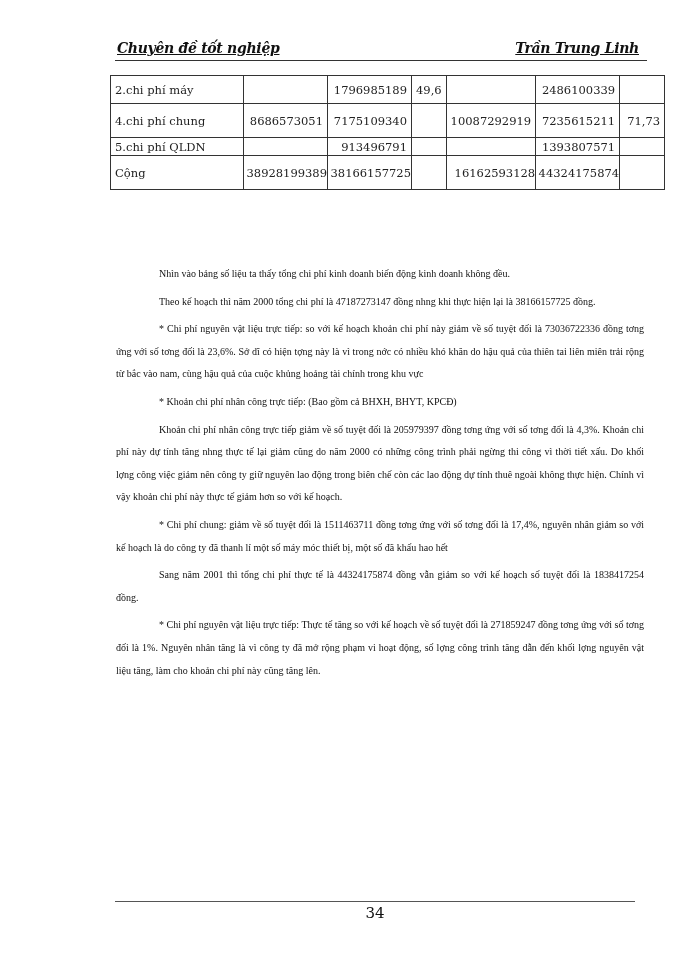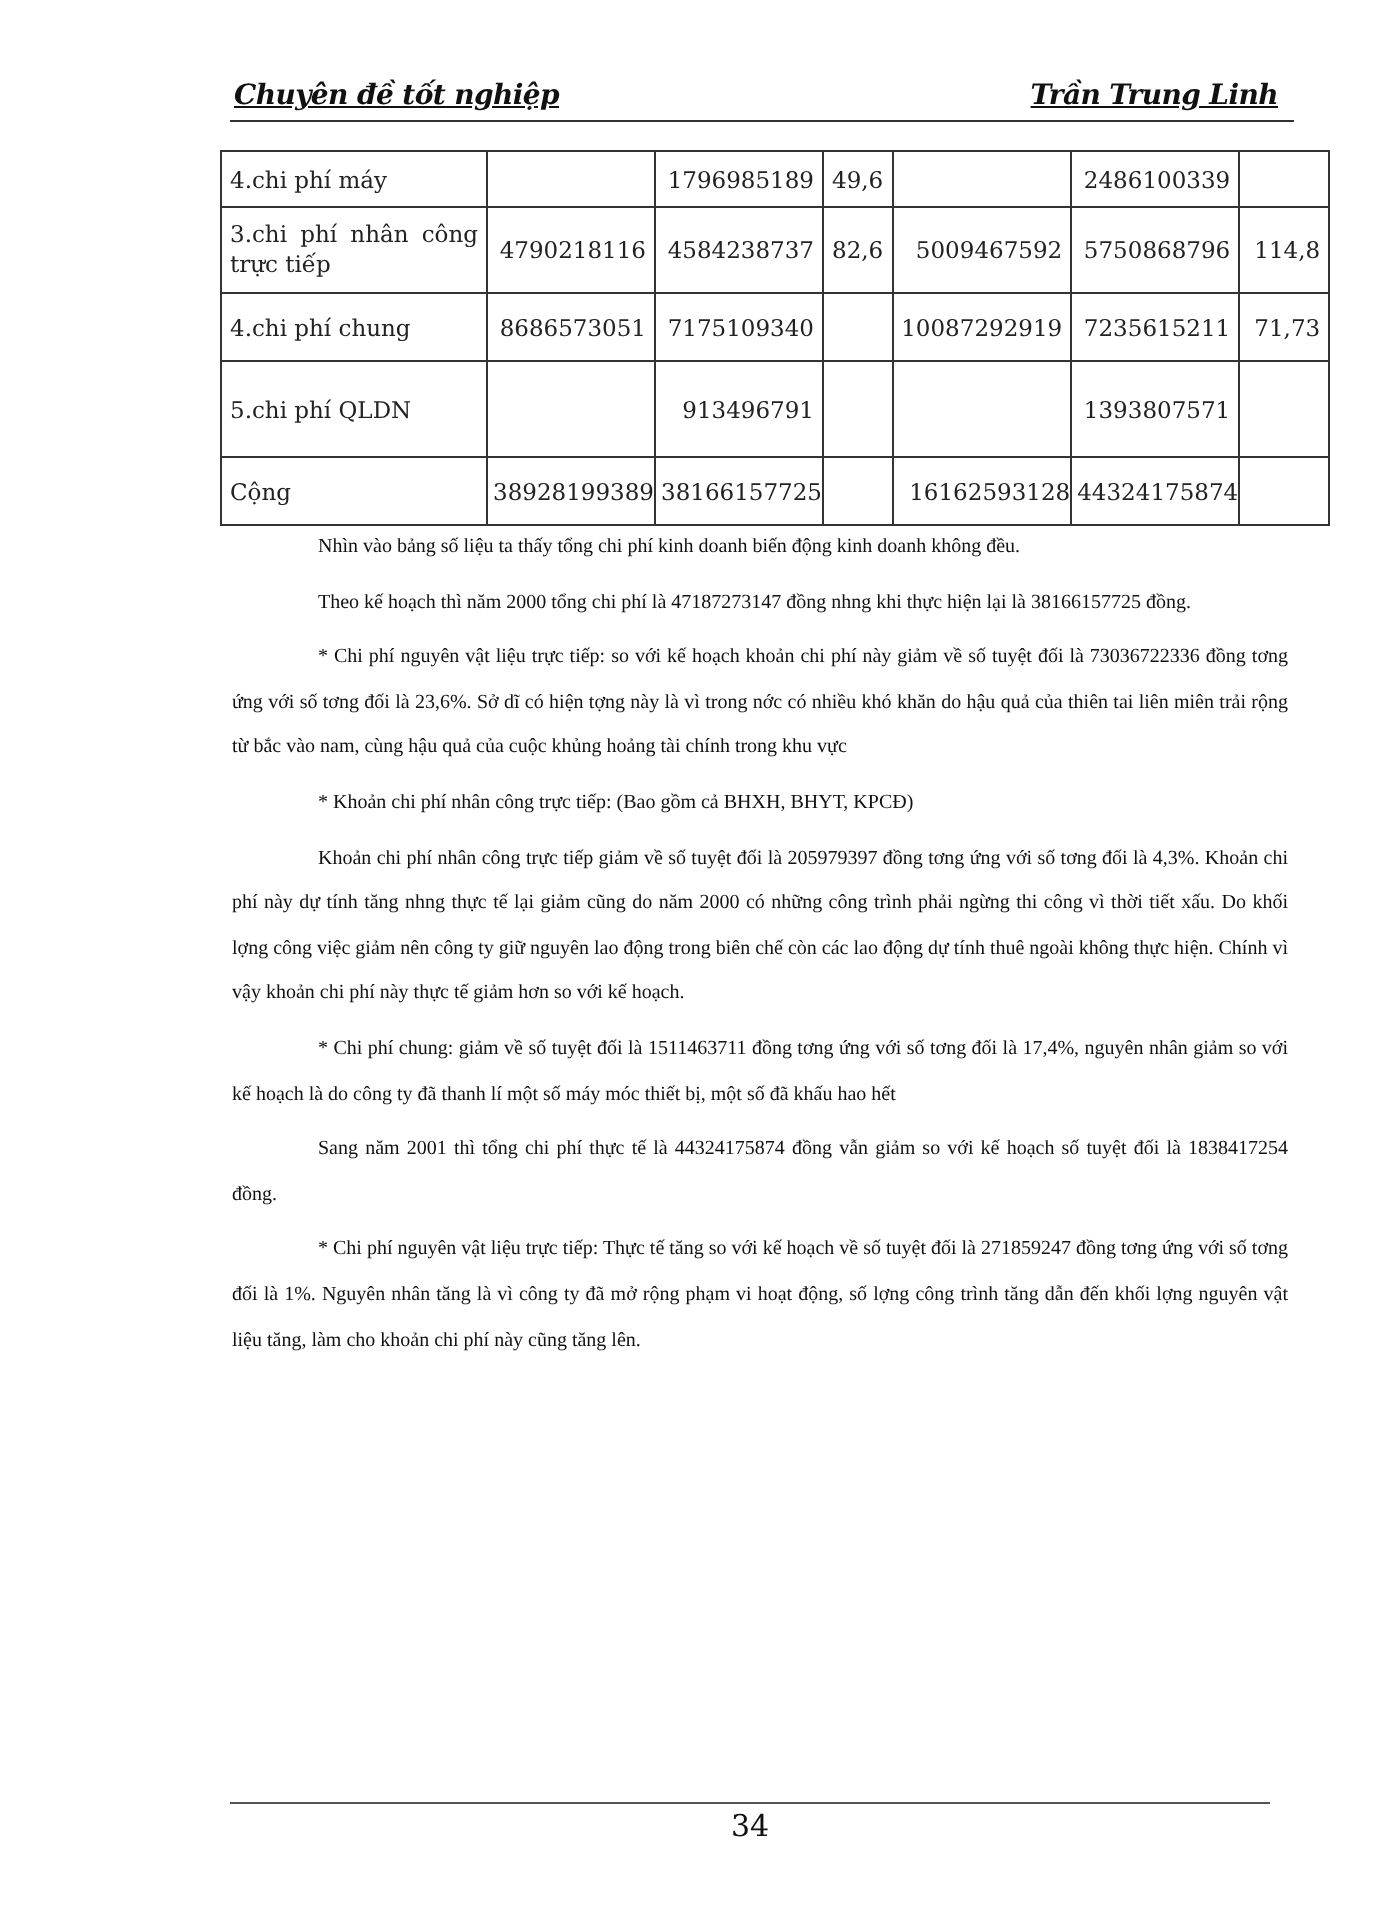--- a/index.html
+++ b/index.html
@@ -37,47 +37,38 @@
     <col style="width:133px">
       <col style="width:84px">
       <col style="width:84px">
       <col style="width:31px">
     <col style="width:84px">
       <col style="width:84px">
       <col style="width:45px">
   </colgroup>
   <tbody>
       <tr style="height:28px">
-    <td class="lbl">4.chi phí máy</td>
+    <td class="lbl">2.chi phí máy</td>
     <td class="num"></td>
     <td class="num">1796985189</td>
     <td class="num">49,6</td>
     <td class="num"></td>
     <td class="num">2486100339</td>
     <td class="num"></td>
-  </tr>
-  <tr style="height:43px">
-    <td class="lbl" style="text-align:justify;line-height:15px">3.chi phí nhân công trực tiếp</td>
-    <td class="num">4790218116</td>
-    <td class="num">4584238737</td>
-    <td class="num">82,6</td>
-    <td class="num">5009467592</td>
-    <td class="num">5750868796</td>
-    <td class="num">114,8</td>
   </tr>
   <tr style="height:34px">
     <td class="lbl">4.chi phí chung</td>
     <td class="num">8686573051</td>
     <td class="num">7175109340</td>
     <td class="num"></td>
     <td class="num">10087292919</td>
     <td class="num">7235615211</td>
     <td class="num">71,73</td>
   </tr>
-  <tr style="height:48px">
+  <tr style="height:18px">
     <td class="lbl">5.chi phí QLDN</td>
     <td class="num"></td>
     <td class="num">913496791</td>
     <td class="num"></td>
     <td class="num"></td>
     <td class="num">1393807571</td>
     <td class="num"></td>
   </tr>
   <tr style="height:34px">
     <td class="lbl">Cộng</td>

